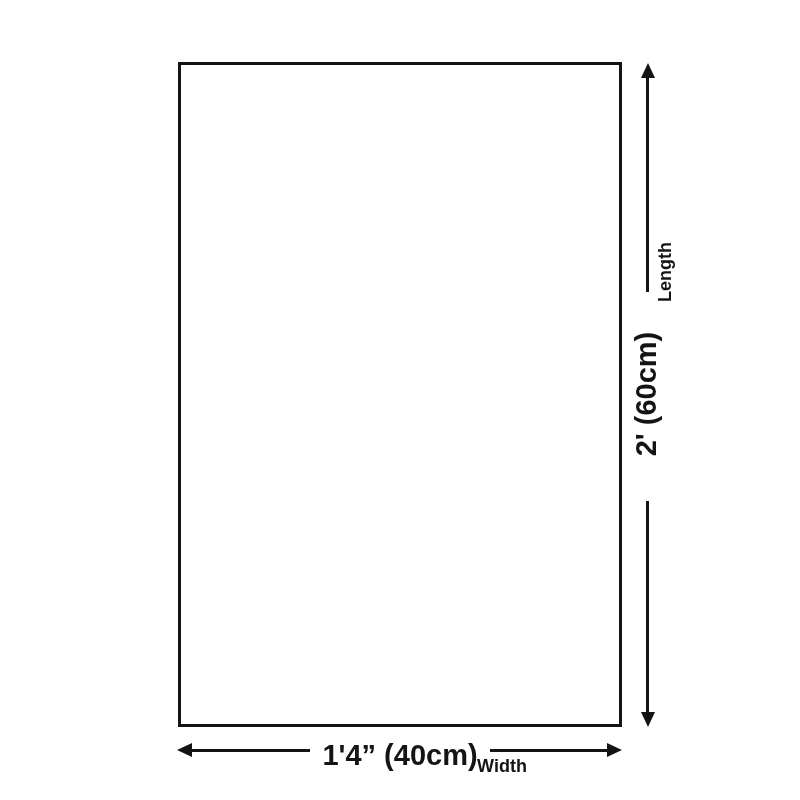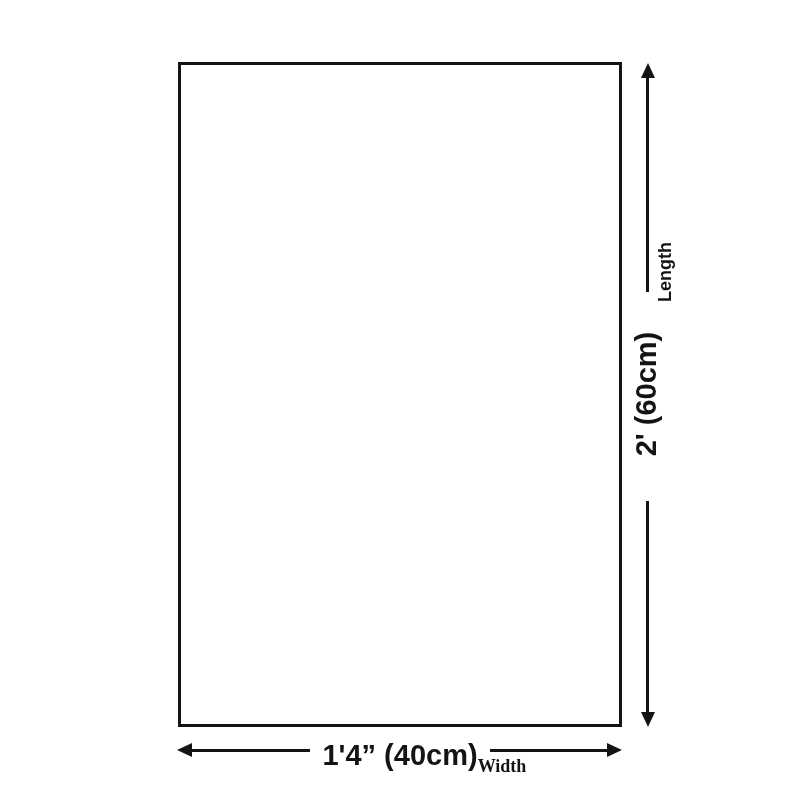--- a/index.html
+++ b/index.html
@@ -91,21 +91,21 @@
   }
   .v-value {
     left: 646px; top: 394px;
     transform: translate(-50%, -50%) rotate(-90deg);
   }
   .v-label {
     left: 665px; top: 272px;
     transform: translate(-50%, -50%) rotate(-90deg);
   }
   .h-value { left: 400px; top: 755px; }
-  .h-label { left: 502px; top: 766px; font-family: Liberation Serif, serif; }
+  .h-label { left: 502px; top: 766px; }
 </style>
 </head>
 <body>
 
 <div class="canvas">
 
   <div class="rect"></div>
 
   <div class="arrow arrow-up"></div>
   <div class="vseg vseg-top"></div>

